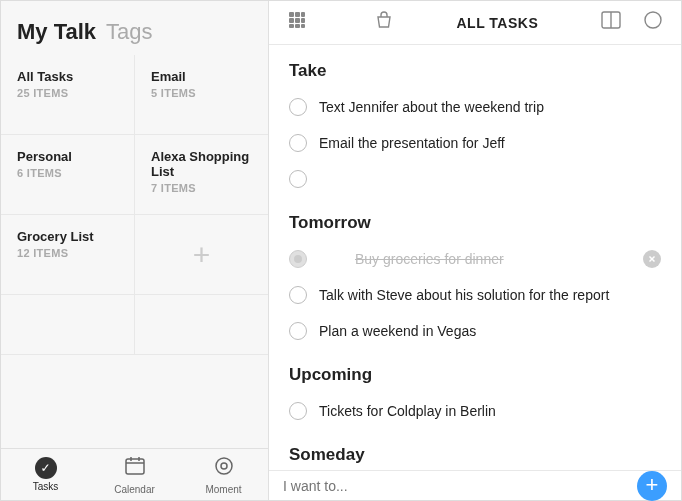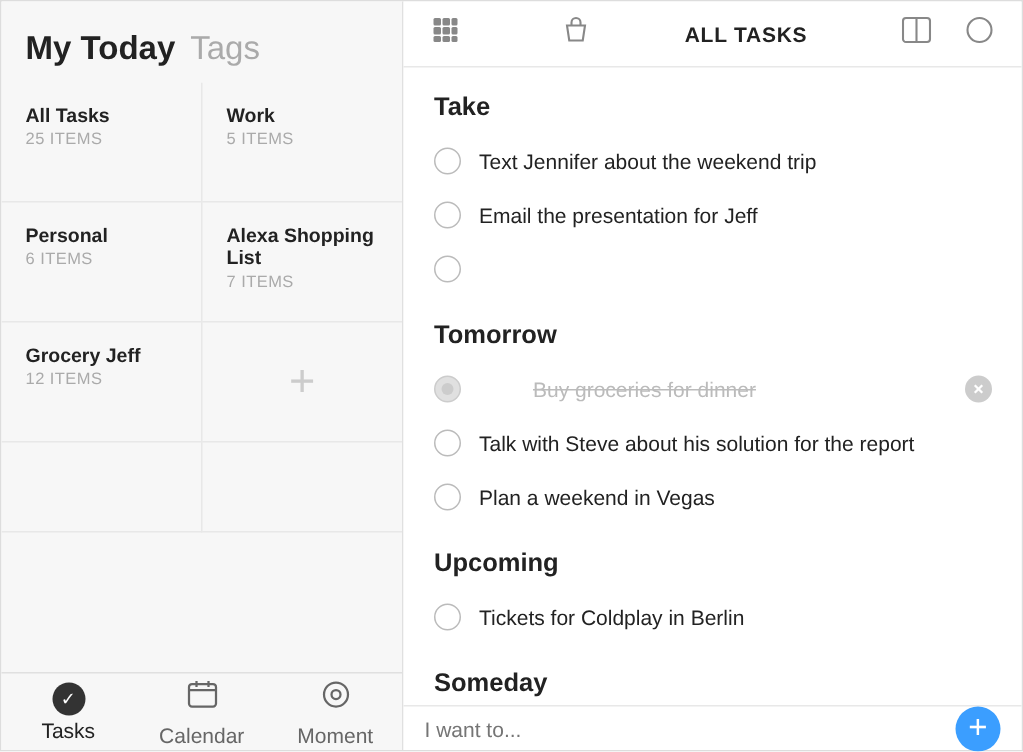--- a/index.html
+++ b/index.html
@@ -53,21 +53,21 @@
     .list-item-name {
       font-size: 13px;
       font-weight: 600;
       color: #222;
       margin-bottom: 3px;
     }
 
     .list-item-count {
       font-size: 11px;
       color: #aaa;
-      font-weight: 400;
+      font-weight: 700;
       text-transform: uppercase;
       letter-spacing: 0.3px;
     }
 
     
     .bottom-nav {
       height: 52px;
       background: #f7f7f7;
       border-top: 1px solid #e0e0e0;
       display: flex;
@@ -83,21 +83,21 @@
       cursor: pointer;
       flex: 1;
     }
 
     .nav-icon {
       font-size: 20px;
       color: #555;
     }
 
     .nav-label {
-      font-size: 14px;
+      font-size: 10px;
       color: #666;
     }
 
     .nav-label.active {
       color: #222;
     }
 
     
     .tasks-icon {
       width: 22px;
@@ -291,51 +291,51 @@
       line-height: 1;
     }
   </style>
 </head>
 <body>
 
 <div class="app-container">
 
   <div class="sidebar">
     <div class="sidebar-header">
-      <span class="sidebar-title-my-lists">My Today</span>
+      <span class="sidebar-title-my-lists">My Talk</span>
       <span class="sidebar-title-tags">Tags</span>
     </div>
 
     <div class="lists-grid-wrapper">
 
       <div class="grid-row">
         <div class="grid-cell">
           <div class="list-item-name">All Tasks</div>
           <div class="list-item-count">25 ITEMS</div>
         </div>
         <div class="grid-cell">
-          <div class="list-item-name">Work</div>
+          <div class="list-item-name">Email</div>
           <div class="list-item-count">5 ITEMS</div>
         </div>
       </div>
 
       <div class="grid-row">
         <div class="grid-cell">
           <div class="list-item-name">Personal</div>
           <div class="list-item-count">6 ITEMS</div>
         </div>
         <div class="grid-cell">
           <div class="list-item-name">Alexa Shopping List</div>
           <div class="list-item-count">7 ITEMS</div>
         </div>
       </div>
 
       <div class="grid-row">
         <div class="grid-cell">
-          <div class="list-item-name">Grocery Jeff</div>
+          <div class="list-item-name">Grocery List</div>
           <div class="list-item-count">12 ITEMS</div>
         </div>
         <div class="grid-cell add-cell">
           <span class="plus-icon">+</span>
         </div>
       </div>
 
       <div class="grid-row">
         <div class="grid-cell" style="min-height:60px;"></div>
         <div class="grid-cell" style="min-height:60px;"></div>

